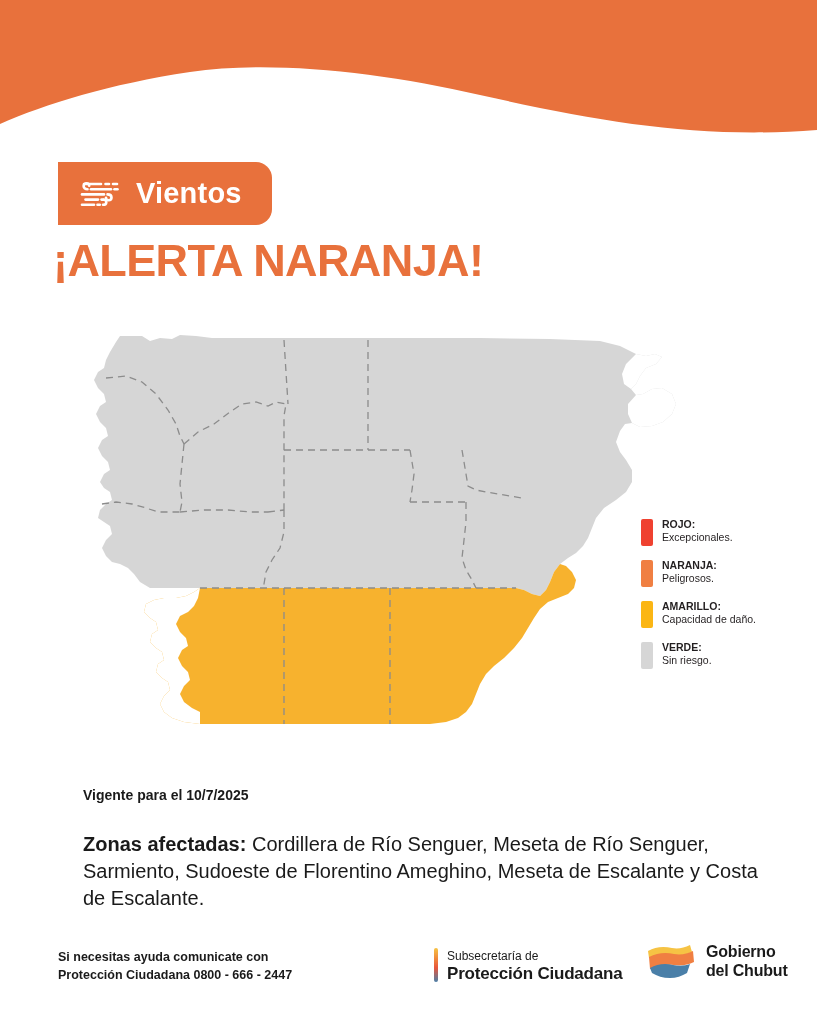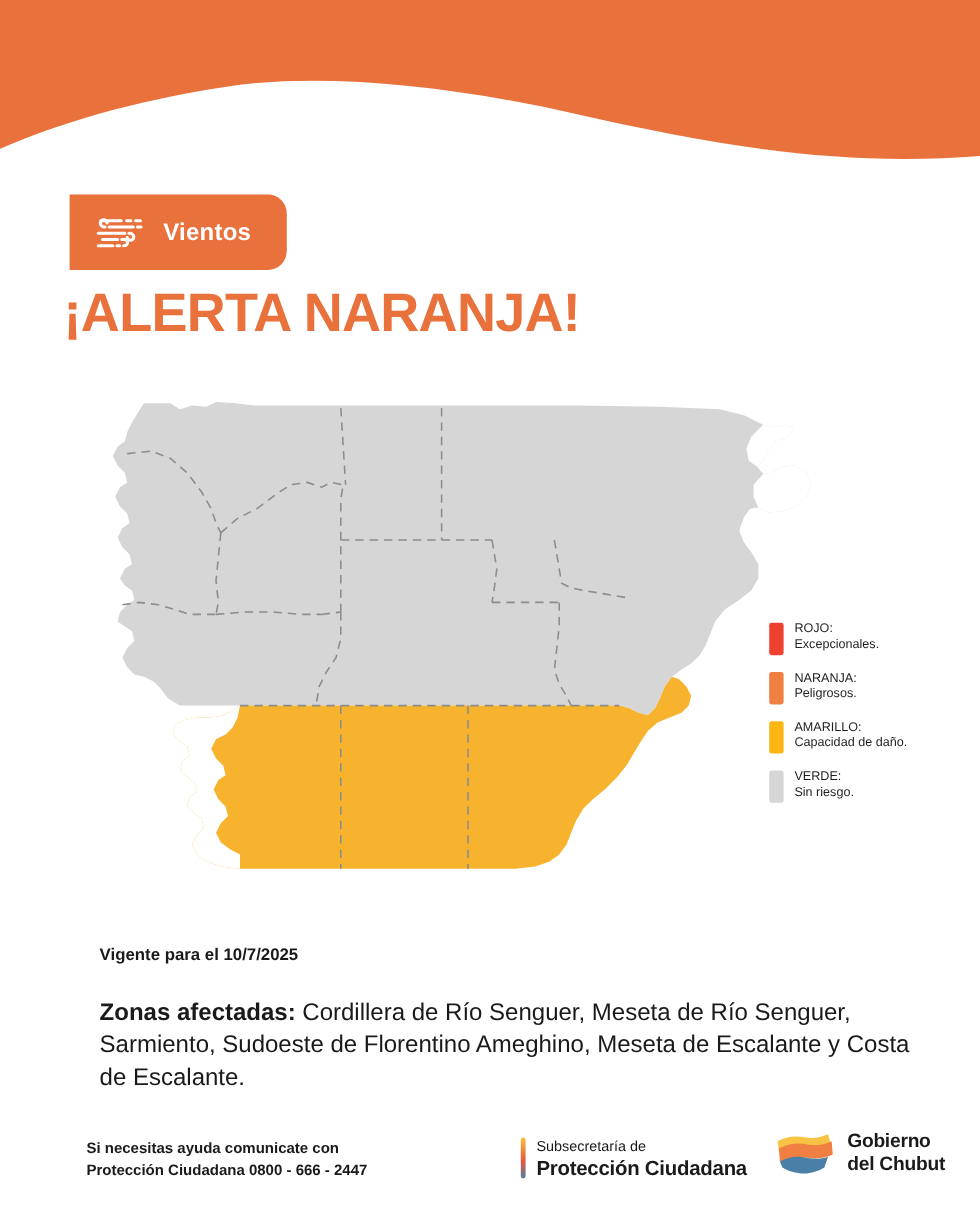--- a/index.html
+++ b/index.html
@@ -44,21 +44,21 @@
     box-sizing: border-box;
   }
   .badge-icon {
     width: 42px;
     height: 34px;
     display: block;
     flex: none;
   }
   .badge-label {
     color: #ffffff;
-    font-size: 20px;
+    font-size: 29px;
     font-weight: bold;
     letter-spacing: 0.2px;
     line-height: 1;
     white-space: nowrap;
   }
 
   
   .headline {
     position: absolute;
     left: 53px;
@@ -105,21 +105,21 @@
   .legend-sw {
     width: 12px;
     height: 27px;
     border-radius: 2px;
     flex: none;
     margin-top: 1px;
   }
   .legend-txt { line-height: 1.28; }
   .legend-name {
     font-size: 10.5px;
-    font-weight: normal;
+    font-weight: bold;
     color: #231F20;
     display: block;
   }
   .legend-desc {
     font-size: 10.5px;
     color: #231F20;
     display: block;
   }
 
   
@@ -139,21 +139,21 @@
   .info-zones {
     font-size: 20px;
     color: #1A1A1A;
     line-height: 1.34;
   }
   .info-zones b { font-weight: bold; }
 
   
   .footer-contact {
     position: absolute;
-    left: 72px;
+    left: 58px;
     top: 949px;
     font-size: 12.5px;
     font-weight: bold;
     color: #1A1A1A;
     line-height: 1.42;
     white-space: pre-line;
   }
   .footer-sub {
     position: absolute;
     left: 434px;

